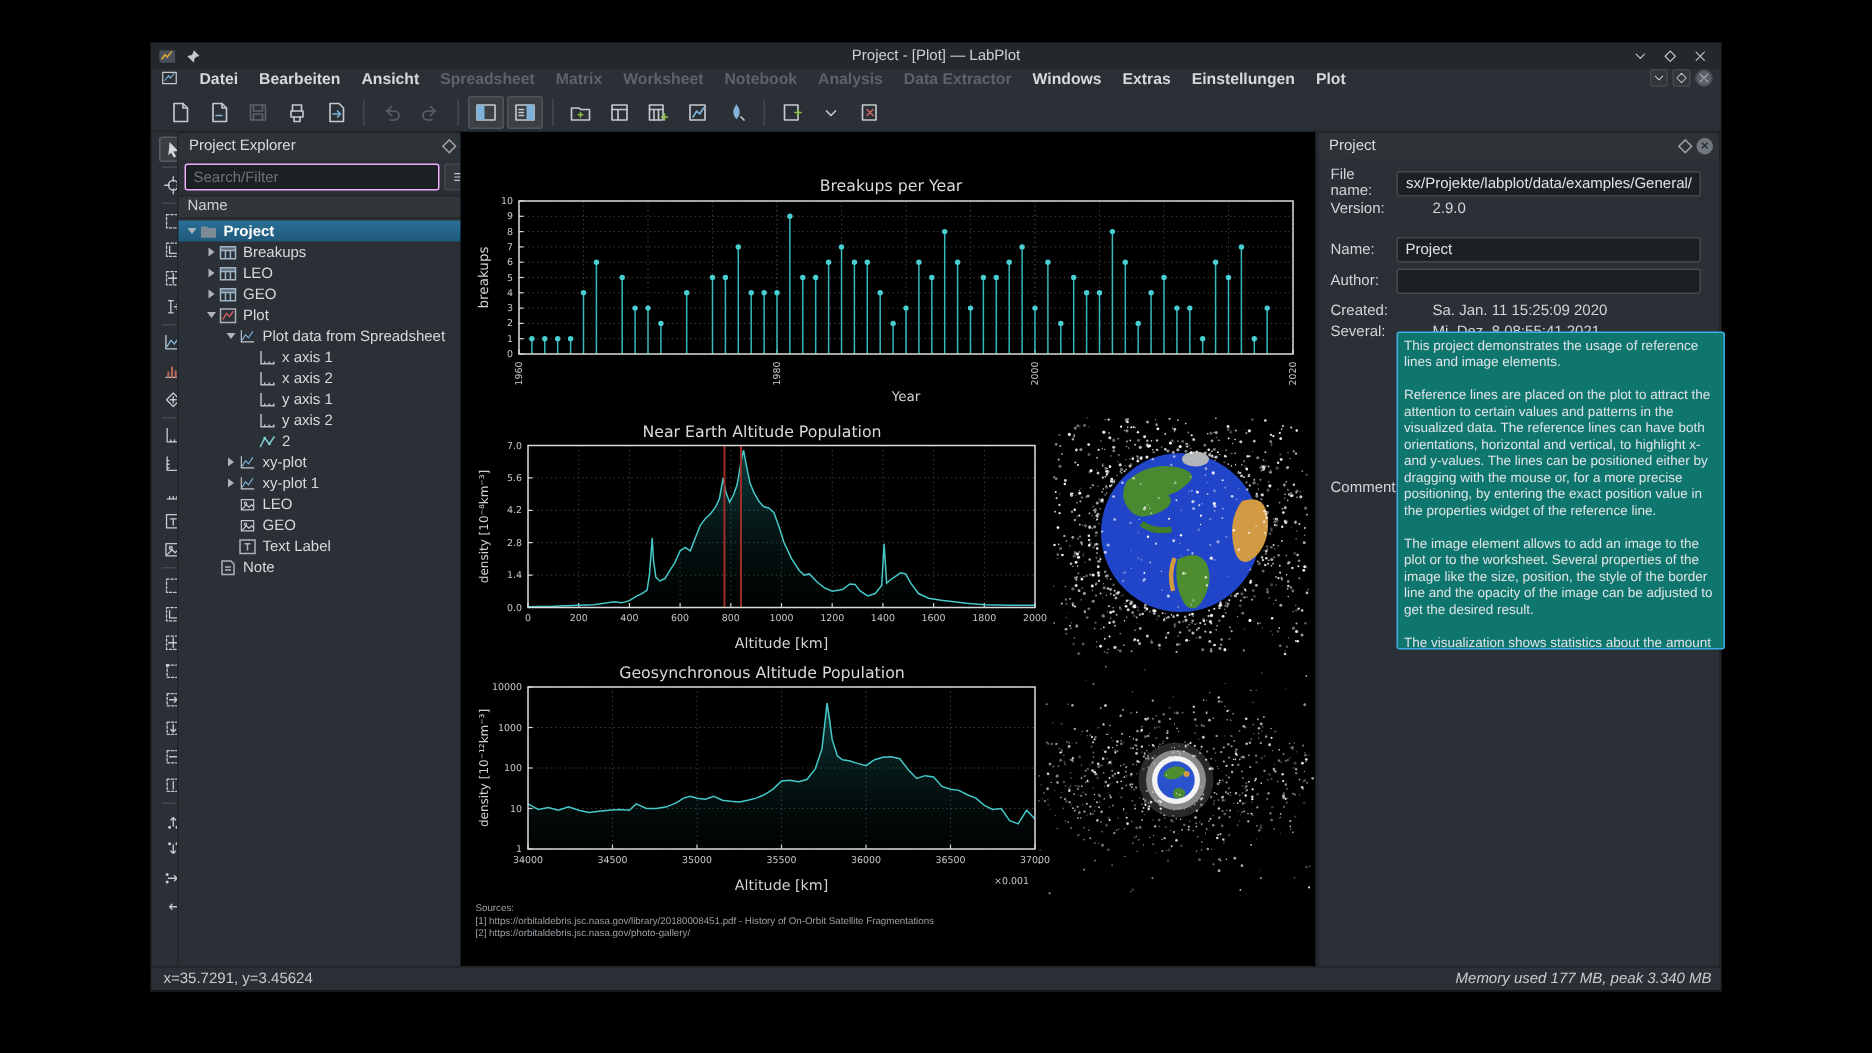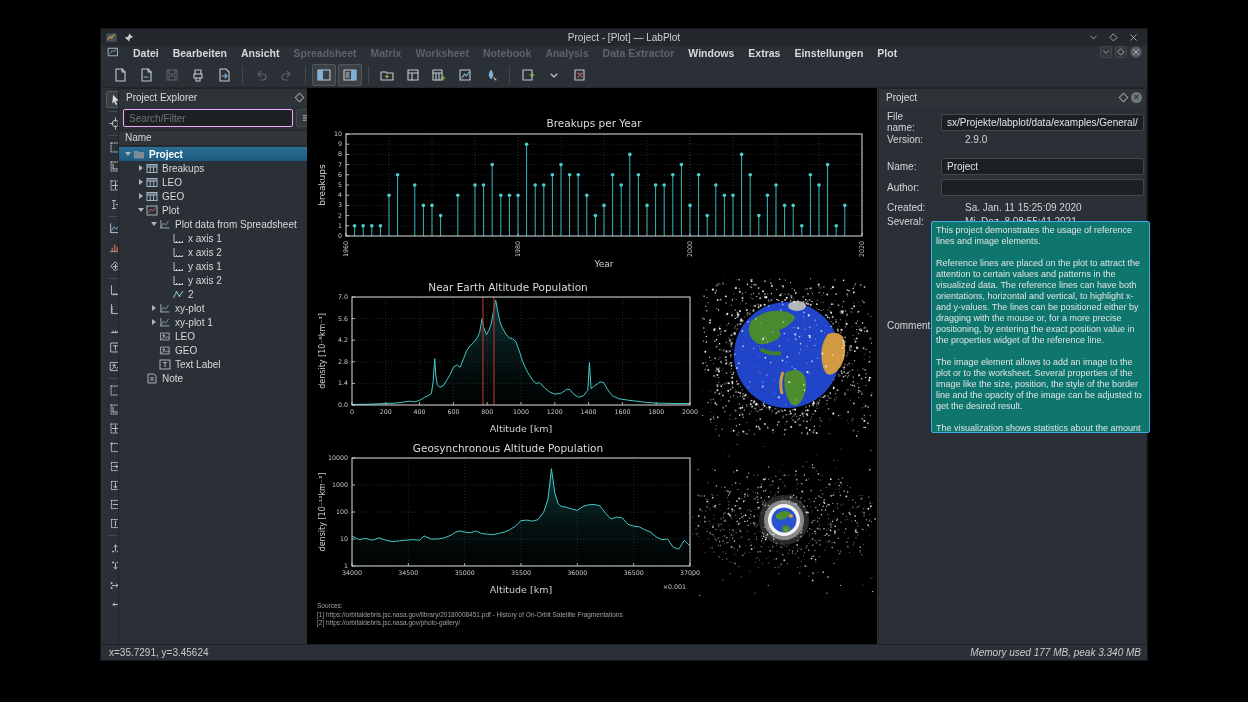--- a/index.html
+++ b/index.html
@@ -73,21 +73,21 @@
   .ticn svg { display:block; width:100%; height:100%; }
   
   #canvas { position:absolute; left:206px; top:0; width:570px; height:100%; background:#000000; }
   .plotbox { position:absolute; background:#000; }
   .plotbox svg { display:block; }
   .imgbox { position:absolute; }
   .sources { position:absolute; font-size:6.5px; color:#9aa0a6; line-height:8.5px; }
   
   #propdock { left:777px; width:269px; height:100%; }
   .prop-body { position:relative; height:calc(100% - 17px); font-size:10px; }
-  .prow { position:absolute; left:0; right:0; display:flex; align-items:center;gap:10px; }
+  .prow { position:absolute; left:0; right:0; display:flex; align-items:center; }
   .plabel { width:52px; padding-left:8px; color:#d2d6da; flex:none; }
   .pvalue { color:#d2d6da;margin-left:24px; }
   .pinput { height:17px; background:#1d2023; border:1px solid #43484d; border-radius:2px;
     color:#dfe3e6; font-size:10px; padding:0 5px; width:203px; }
   .comment-box { position:absolute; left:52px; width:219px; background:#0f766e; border:1px solid #3daee9;
     border-radius:2px; font-size:9px; line-height:11px; padding:3px 4px; color:#dfe3e6;
     white-space:pre-wrap; overflow:hidden; }
   
   .statusbar { position:absolute; left:0; bottom:0; right:0; height:16px; background:#2b3036;
     border-top:1px solid #1e2226; font-size:10px; color:#c8cccf; display:flex; align-items:center; }

